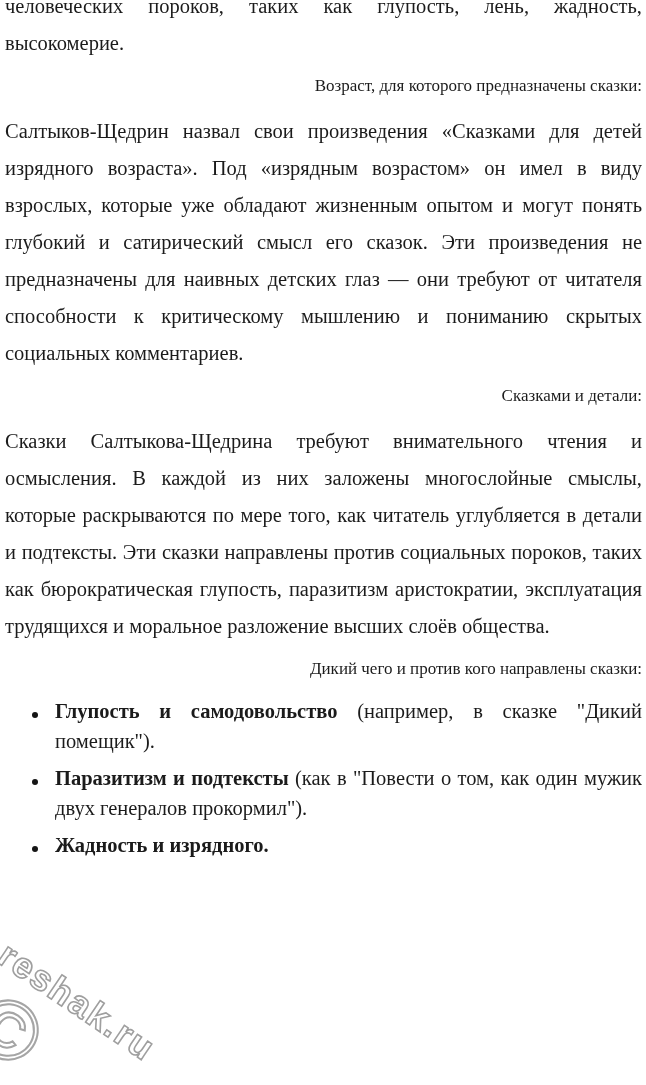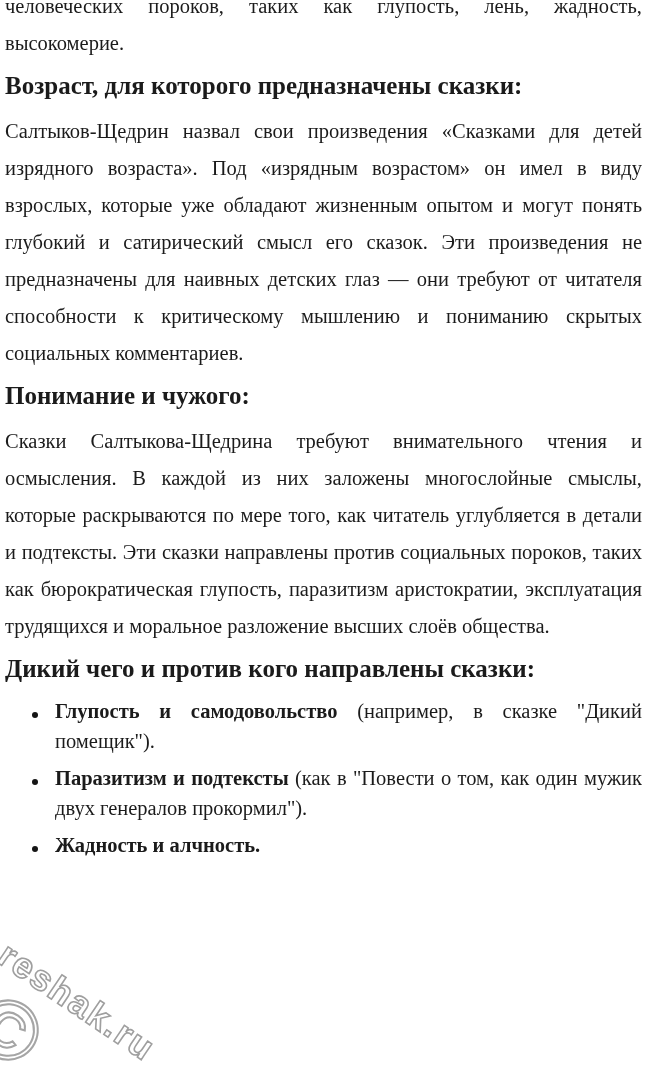--- a/index.html
+++ b/index.html
@@ -22,24 +22,24 @@
     padding: 0 4px 0 5px;
     font-size: 20.5px;
   }
   .para {
     margin: 0 0 5px 0;
     line-height: 37px;
     text-align: justify;
   }
   .head {
     margin: 0 0 9px 0;
-    font-size: 25px;
+    font-size: 17px;
     line-height: 37px;
-    font-weight: bold;
-    text-align: left;
+    font-weight: normal;
+    text-align: right;
   }
   .points {
     list-style: none;
     margin: 2px 0 0 0;
     padding: 0;
   }
   .point {
     position: relative;
     padding-left: 50px;
     line-height: 30px;
@@ -104,24 +104,24 @@
   <span class="wm-text">reshak.ru</span>
 </div>
 
 <div class="doc">
 
   <p class="para">человеческих пороков, таких как глупость, лень, жадность, высокомерие.</p>
 
   <h2 class="head">Возраст, для которого предназначены сказки:</h2>
   <p class="para">Салтыков-Щедрин назвал свои произведения «Сказками для детей изрядного возраста». Под «изрядным возрастом» он имел в виду взрослых, которые уже обладают жизненным опытом и могут понять глубокий и сатирический смысл его сказок. Эти произведения не предназначены для наивных детских глаз — они требуют от читателя способности к критическому мышлению и пониманию скрытых социальных комментариев.</p>
 
-  <h2 class="head">Понимание и чужого:</h2>
+  <h2 class="head">Сказками и детали:</h2>
   <p class="para">Сказки Салтыкова-Щедрина требуют внимательного чтения и осмысления. В каждой из них заложены многослойные смыслы, которые раскрываются по мере того, как читатель углубляется в детали и подтексты. Эти сказки направлены против социальных пороков, таких как бюрократическая глупость, паразитизм аристократии, эксплуатация трудящихся и моральное разложение высших слоёв общества.</p>
 
   <h2 class="head">Дикий чего и против кого направлены сказки:</h2>
 
   <ul class="points">
     <li class="point"><span class="lead">Глупость и самодовольство</span><span> (например, в сказке "Дикий помещик").</span></li>
     <li class="point"><span class="lead">Паразитизм и подтексты</span><span> (как в "Повести о том, как один мужик двух генералов прокормил").</span></li>
-    <li class="point"><span class="lead">Жадность и алчность.</span><span></span></li>
+    <li class="point"><span class="lead">Жадность и изрядного.</span><span></span></li>
   </ul>
 
 </div>
 
 </body></html>

